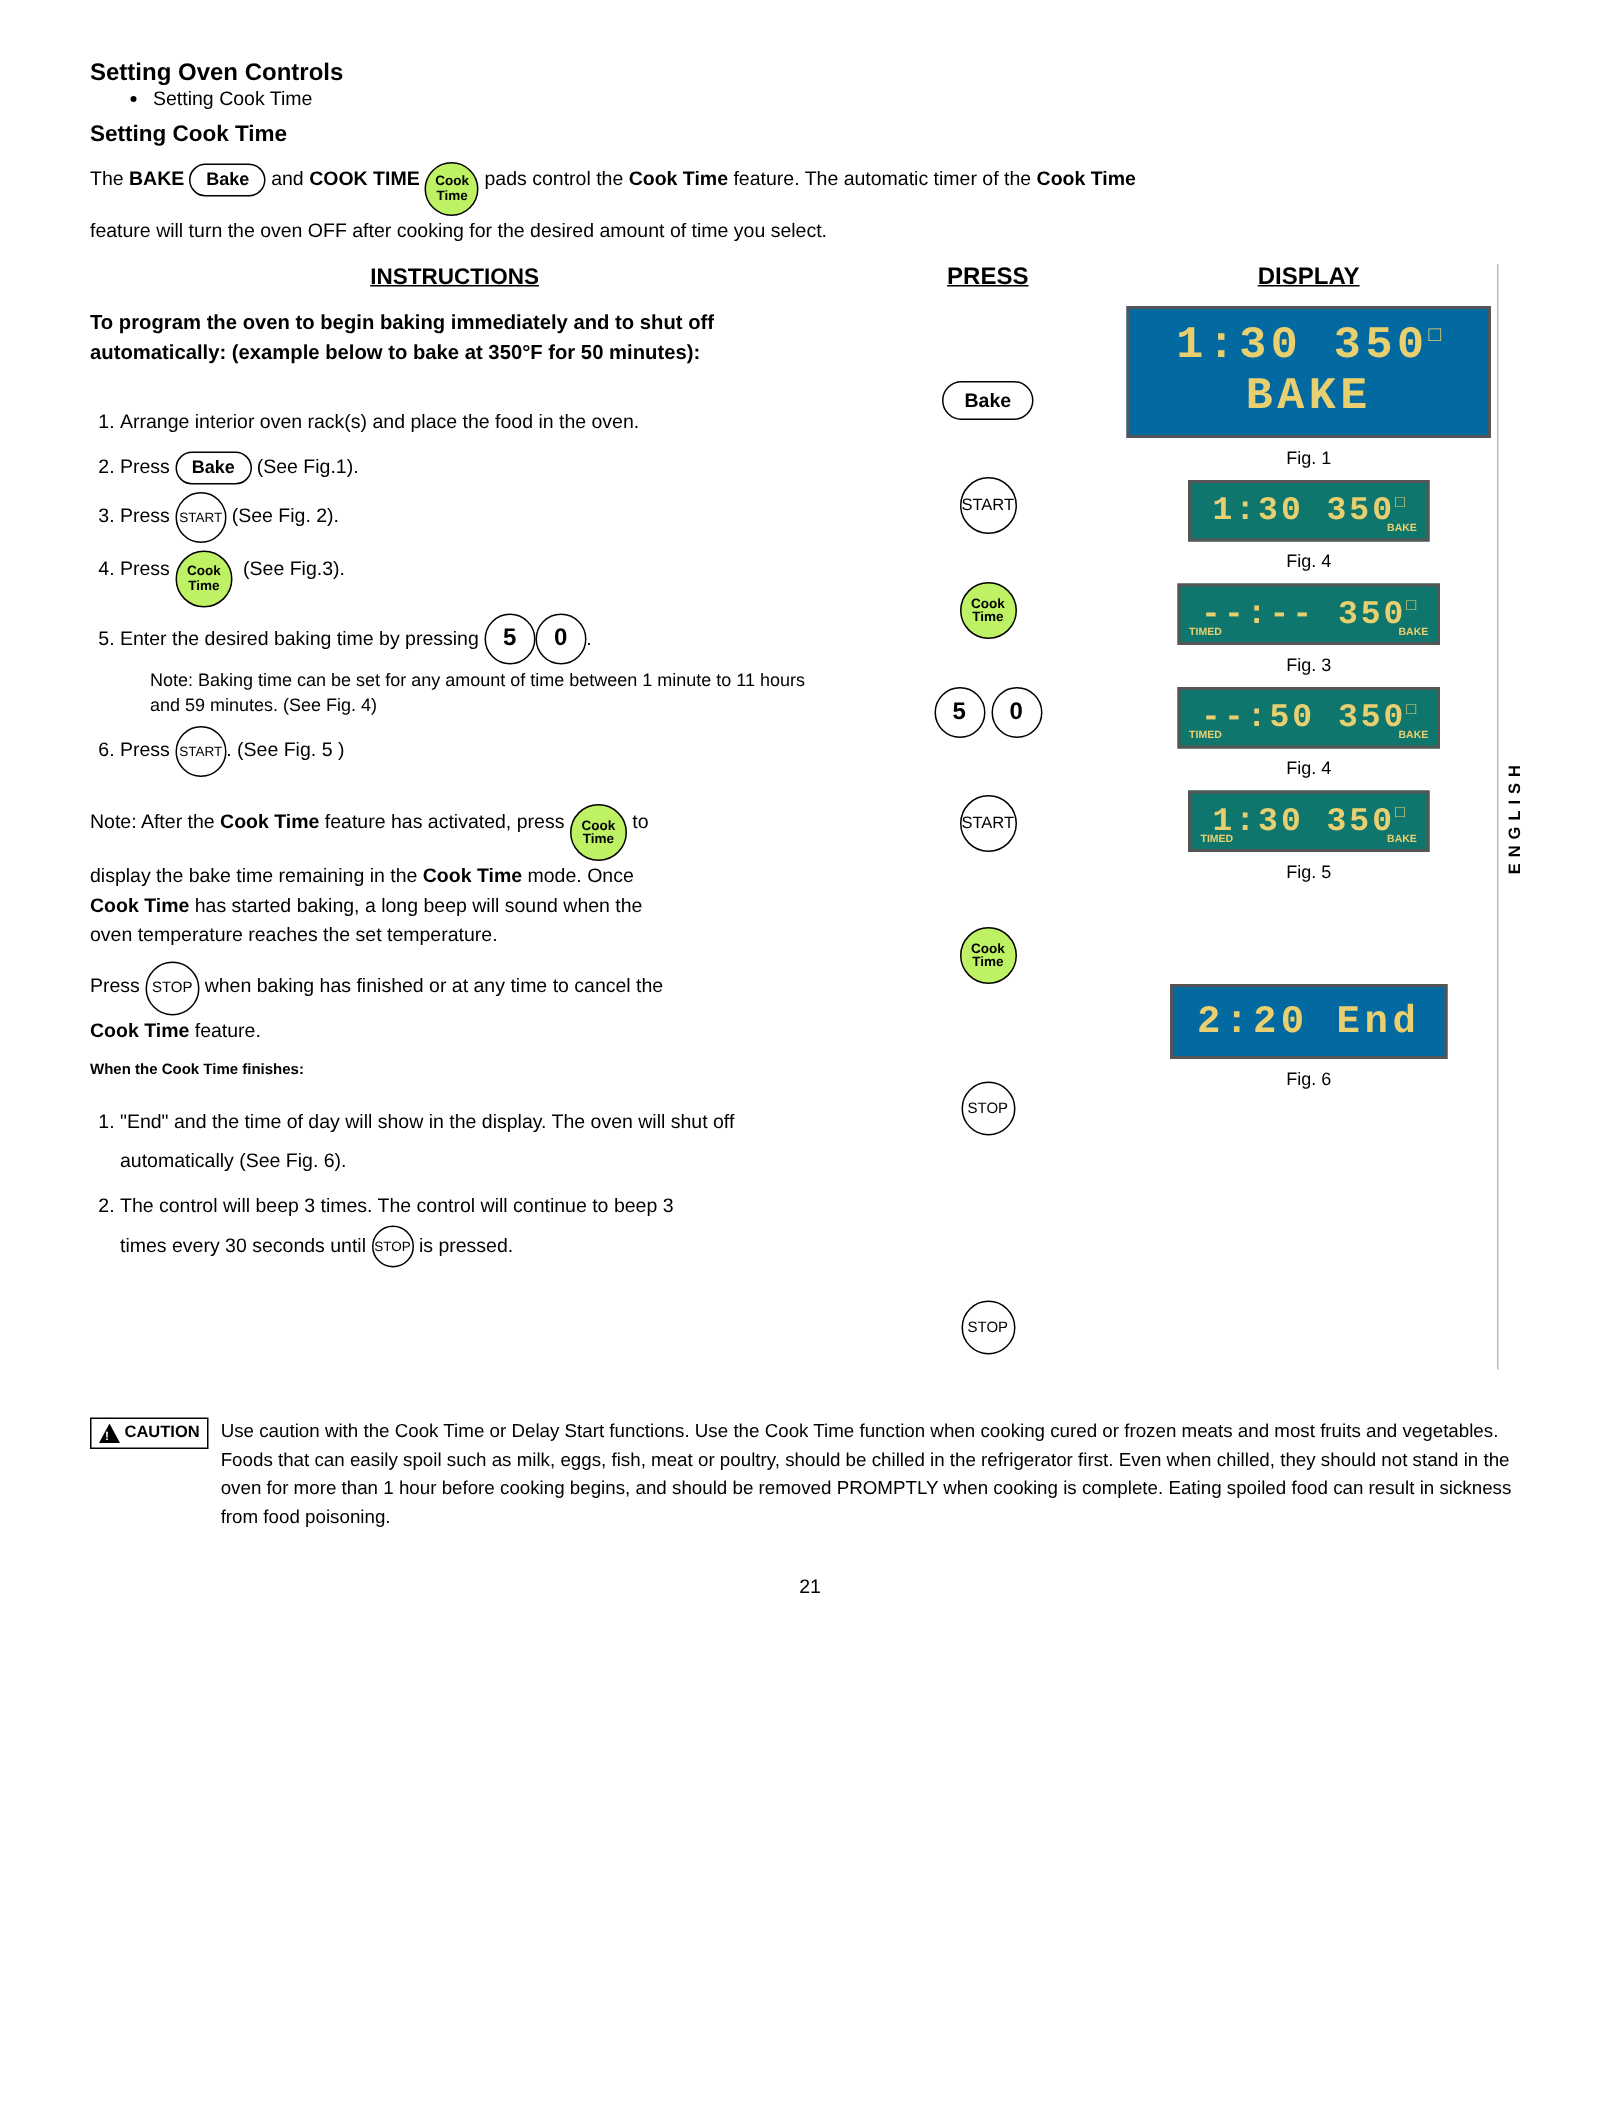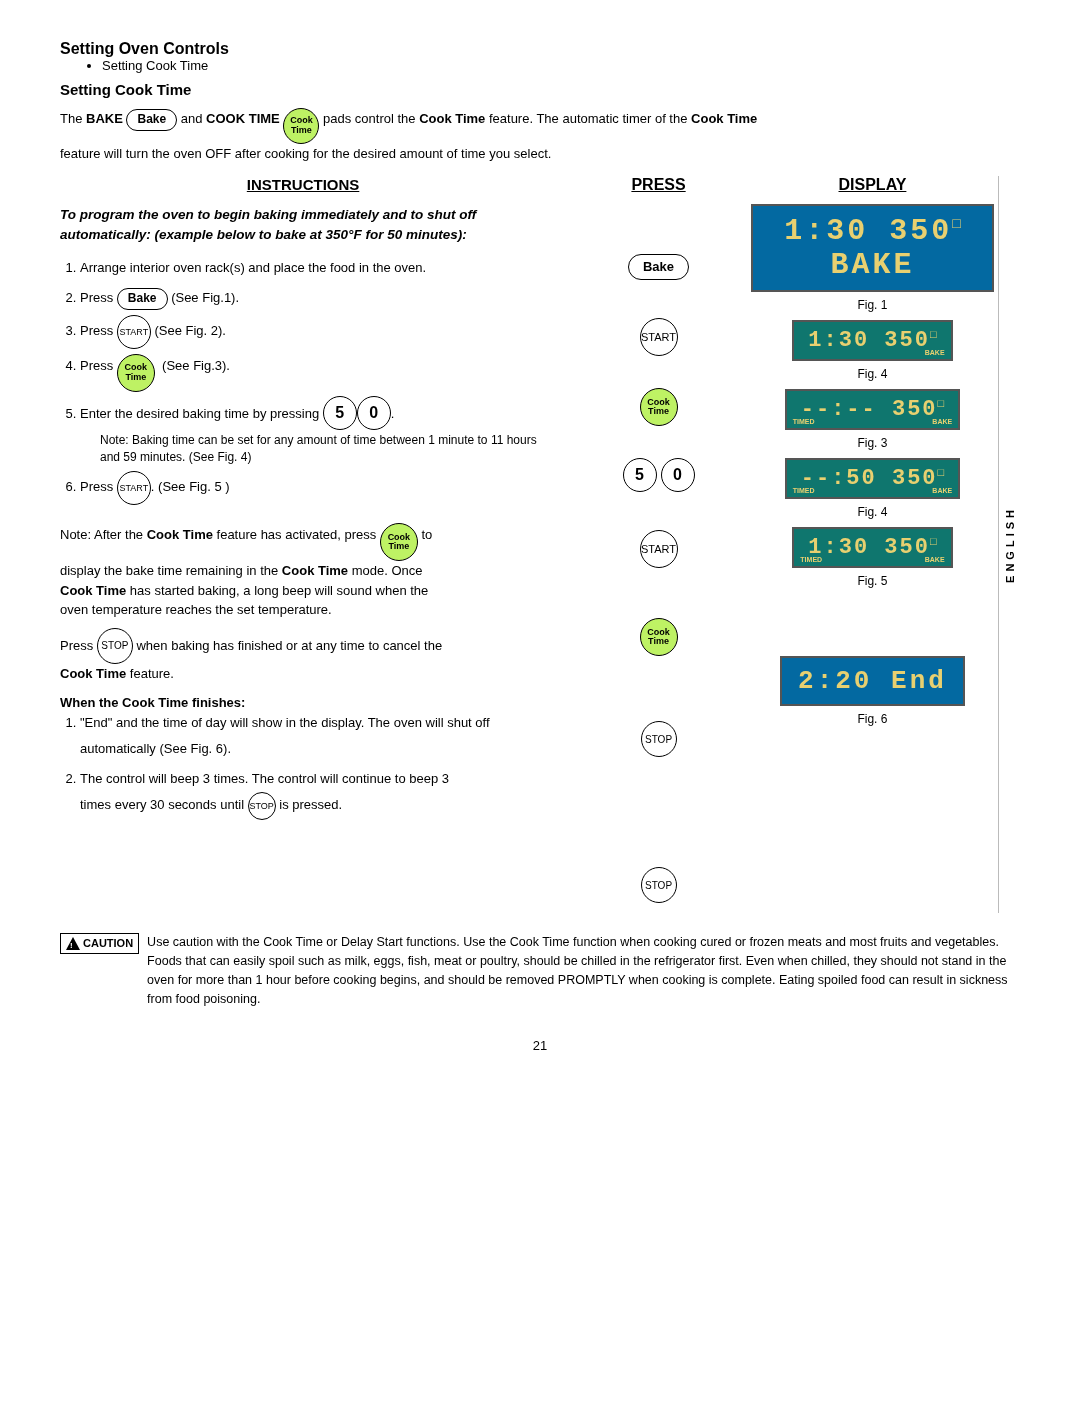--- a/index.html
+++ b/index.html
@@ -65,23 +65,22 @@
     .instructions-header {
       font-size: 15px;
       font-weight: bold;
       text-decoration: underline;
       text-align: center;
       margin-bottom: 12px;
     }
     .bold-instruction {
       font-weight: bold;
       font-size: 13.5px;
-      margin-bottom: 10px;
+      margin-bottom: 23px;
       line-height: 1.5;
-      font-style: italic;
     }
     ol {
       padding-left: 20px;
       line-height: 2;
     }
     ol li {
       margin-bottom: 4px;
       font-size: 13px;
     }
     .note-text {
@@ -221,21 +220,21 @@
       margin-bottom: 4px;
     }
     .main-container {
       position: relative;
     }
     
     .caution-box {
       display: flex;
       align-items: flex-start;
       gap: 8px;
-      margin-top: 20px;
+      margin-top: 32px;
       font-size: 12.5px;
       line-height: 1.5;
     }
     .caution-badge {
       display: inline-flex;
       align-items: center;
       gap: 3px;
       background: #fff;
       border: 1.5px solid #000;
       padding: 1px 5px;
@@ -257,23 +256,23 @@
       content: '!';
       position: absolute;
       top: 3px;
       left: -3px;
       font-size: 8px;
       font-weight: bold;
       color: #fff;
     }
     .when-finishes {
       font-weight: bold;
-      font-size: 13px;
+      font-size: 10px;
       margin-top: 12px;
-      margin-bottom: 0;
+      margin-bottom: 16px;
     }
     .page-num {
       text-align: center;
       margin-top: 30px;
       font-size: 13px;
     }
     .display-large {
       background: #0369a1;
       color: #e8d070;
       font-family: 'Courier New', monospace;

